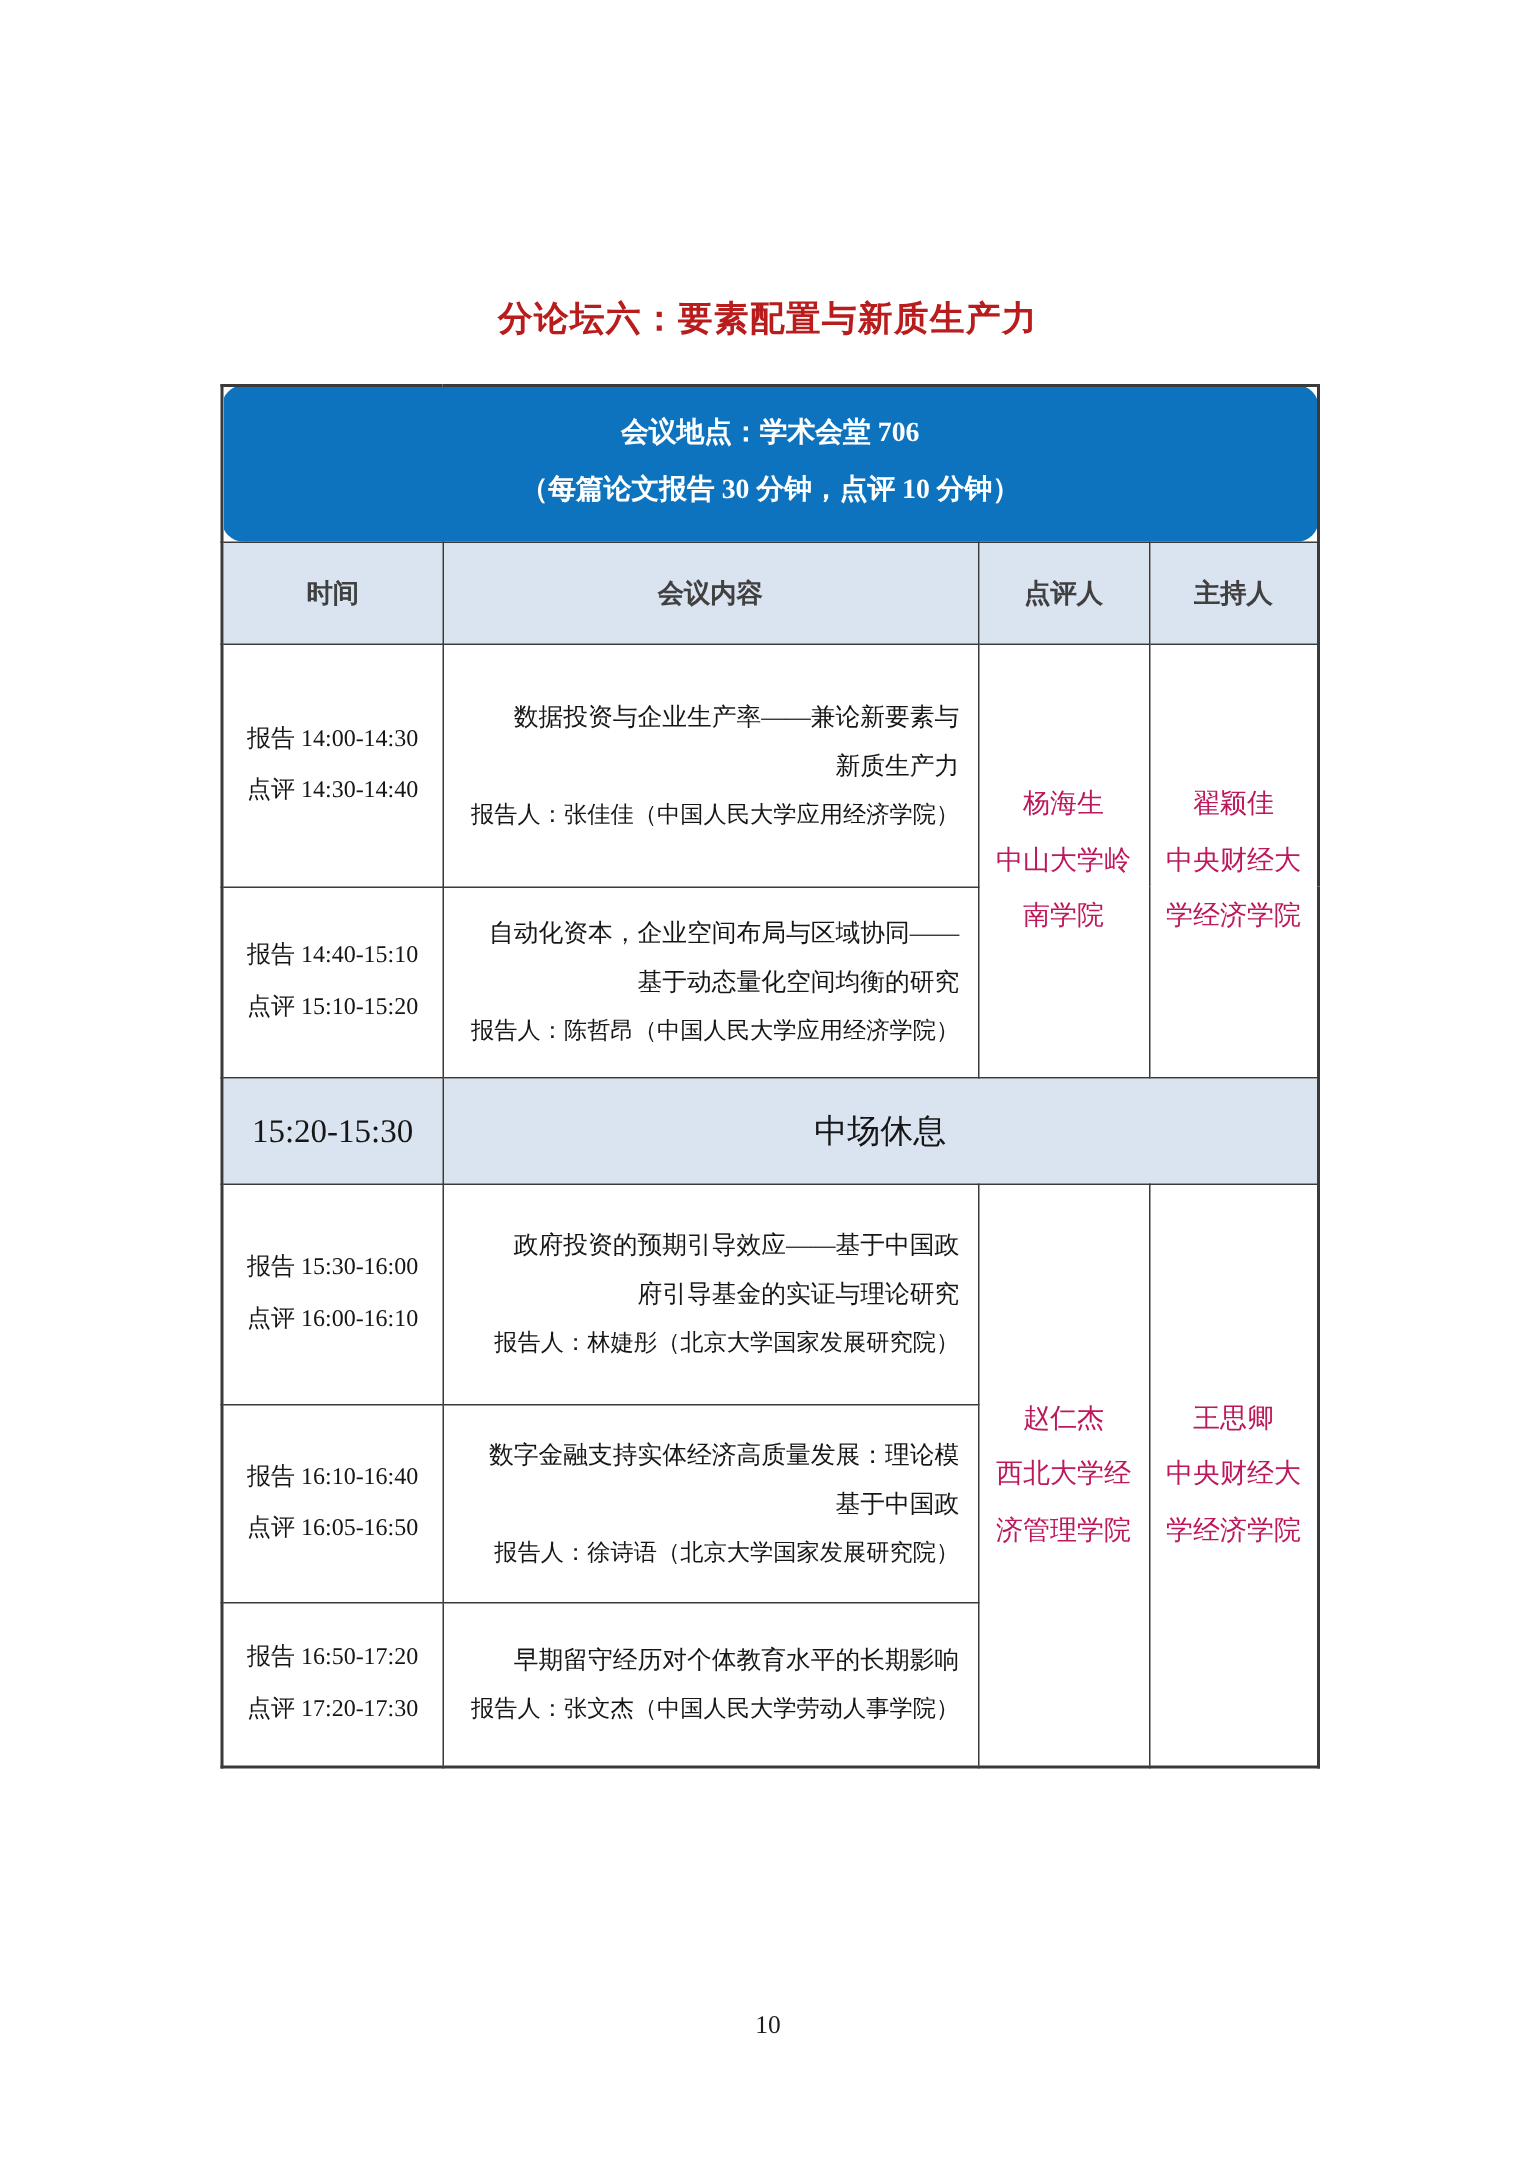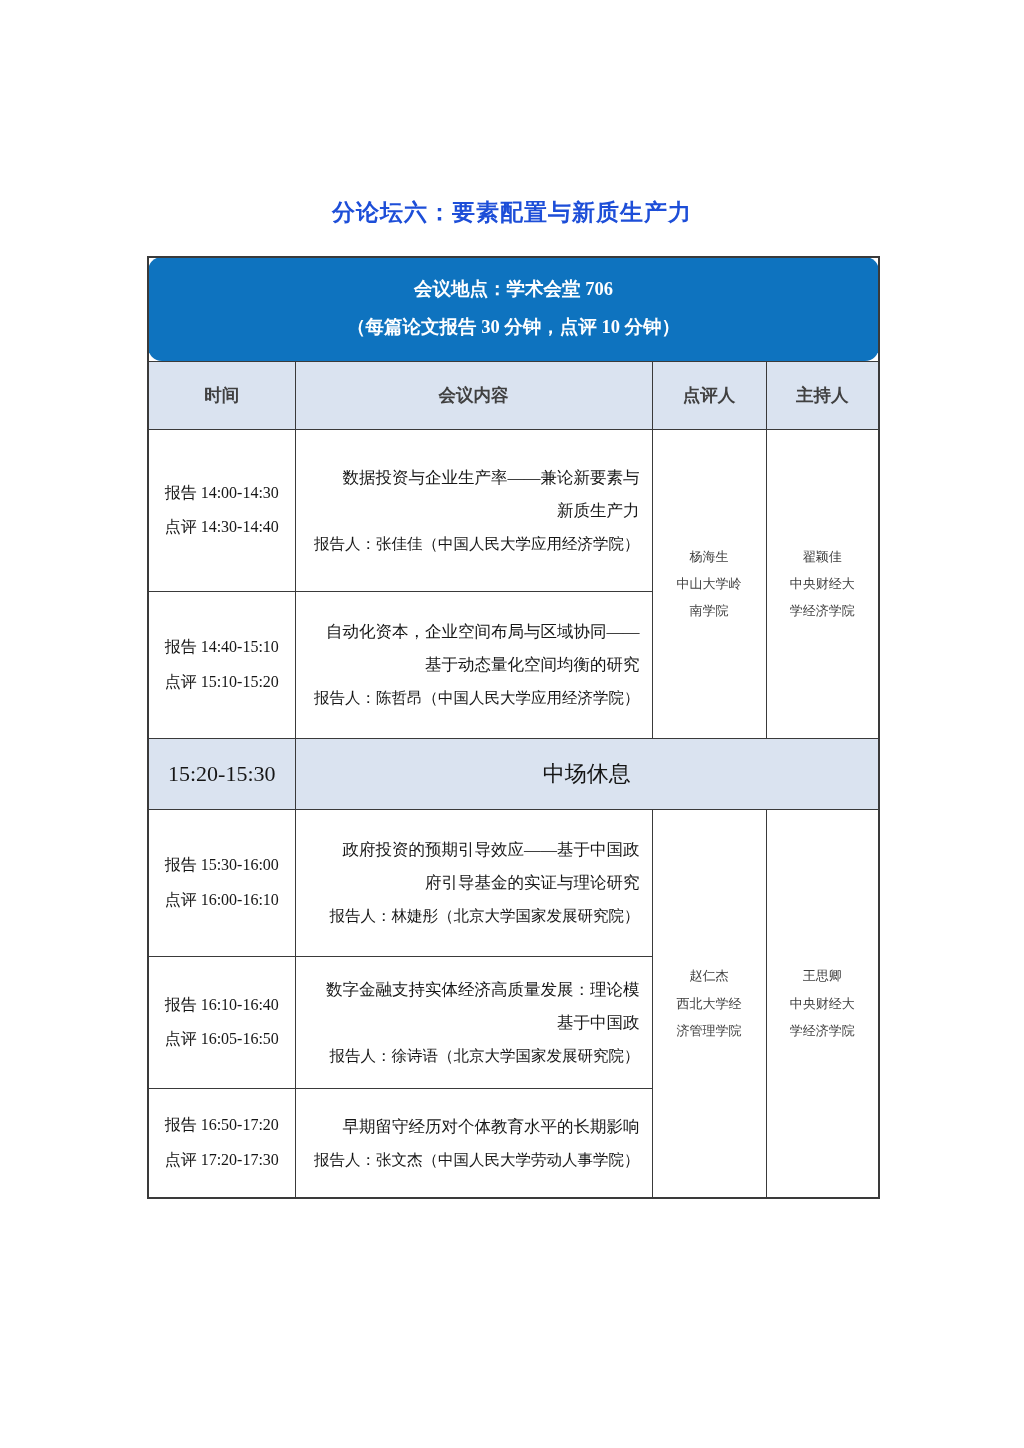--- a/index.html
+++ b/index.html
@@ -16,21 +16,21 @@
   .doc-title {
     position: absolute;
     top: 197px;
     left: 0;
     width: 100%;
     text-align: center;
     font-family: "Liberation Sans", "DejaVu Sans", sans-serif;
     font-weight: 700;
     font-size: 23px;
     letter-spacing: 1px;
-    color: #1d4ed8;
+    color: #b91c1c;
   }
   table.schedule {
     position: absolute;
     left: 147px;
     top: 256px;
     width: 731px;
     border-collapse: collapse;
     table-layout: fixed;
     border: 2px solid #3a3a3a;
   }
@@ -76,24 +76,24 @@
     white-space: pre-line;
     line-height: 2.0;
   }
   .talk-presenter {
     white-space: nowrap;
     font-size: 15.5px;
     line-height: 2.13;
   }
   td.person-cell {
     text-align: center;
-    font-size: 13px;
+    font-size: 18px;
     line-height: 2.1;
     white-space: pre-line;
-    color: #404040;
+    color: #be185d;
   }
   tr.break-row td {
     background: #dae3f0;
     height: 71px;
     text-align: center;
     font-size: 22px;
     color: #161616;
   }
   .page-number {
     position: absolute;
@@ -144,21 +144,21 @@
         <div class="talk-presenter">报告人：张佳佳（中国人民大学应用经济学院）</div>
       </td>
       <td class="person-cell" rowspan="2">杨海生
 中山大学岭
 南学院</td>
       <td class="person-cell" rowspan="2">翟颖佳
 中央财经大
 学经济学院</td>
     </tr>
 
-    <tr style="height:147px;">
+    <tr style="height:127px;">
       <td class="time-cell">报告 14:40-15:10
 点评 15:10-15:20</td>
       <td class="content-cell">
         <div class="talk-title">自动化资本，企业空间布局与区域协同——
 基于动态量化空间均衡的研究</div>
         <div class="talk-presenter">报告人：陈哲昂（中国人民大学应用经济学院）</div>
       </td>
     </tr>
 
     <tr class="break-row">
@@ -196,14 +196,15 @@
       <td class="time-cell">报告 16:50-17:20
 点评 17:20-17:30</td>
       <td class="content-cell">
         <div class="talk-title">早期留守经历对个体教育水平的长期影响</div>
         <div class="talk-presenter">报告人：张文杰（中国人民大学劳动人事学院）</div>
       </td>
     </tr>
   </tbody>
     </table>
 
+  <div class="page-number">10</div>
 
 </div>
 
 </body></html>

